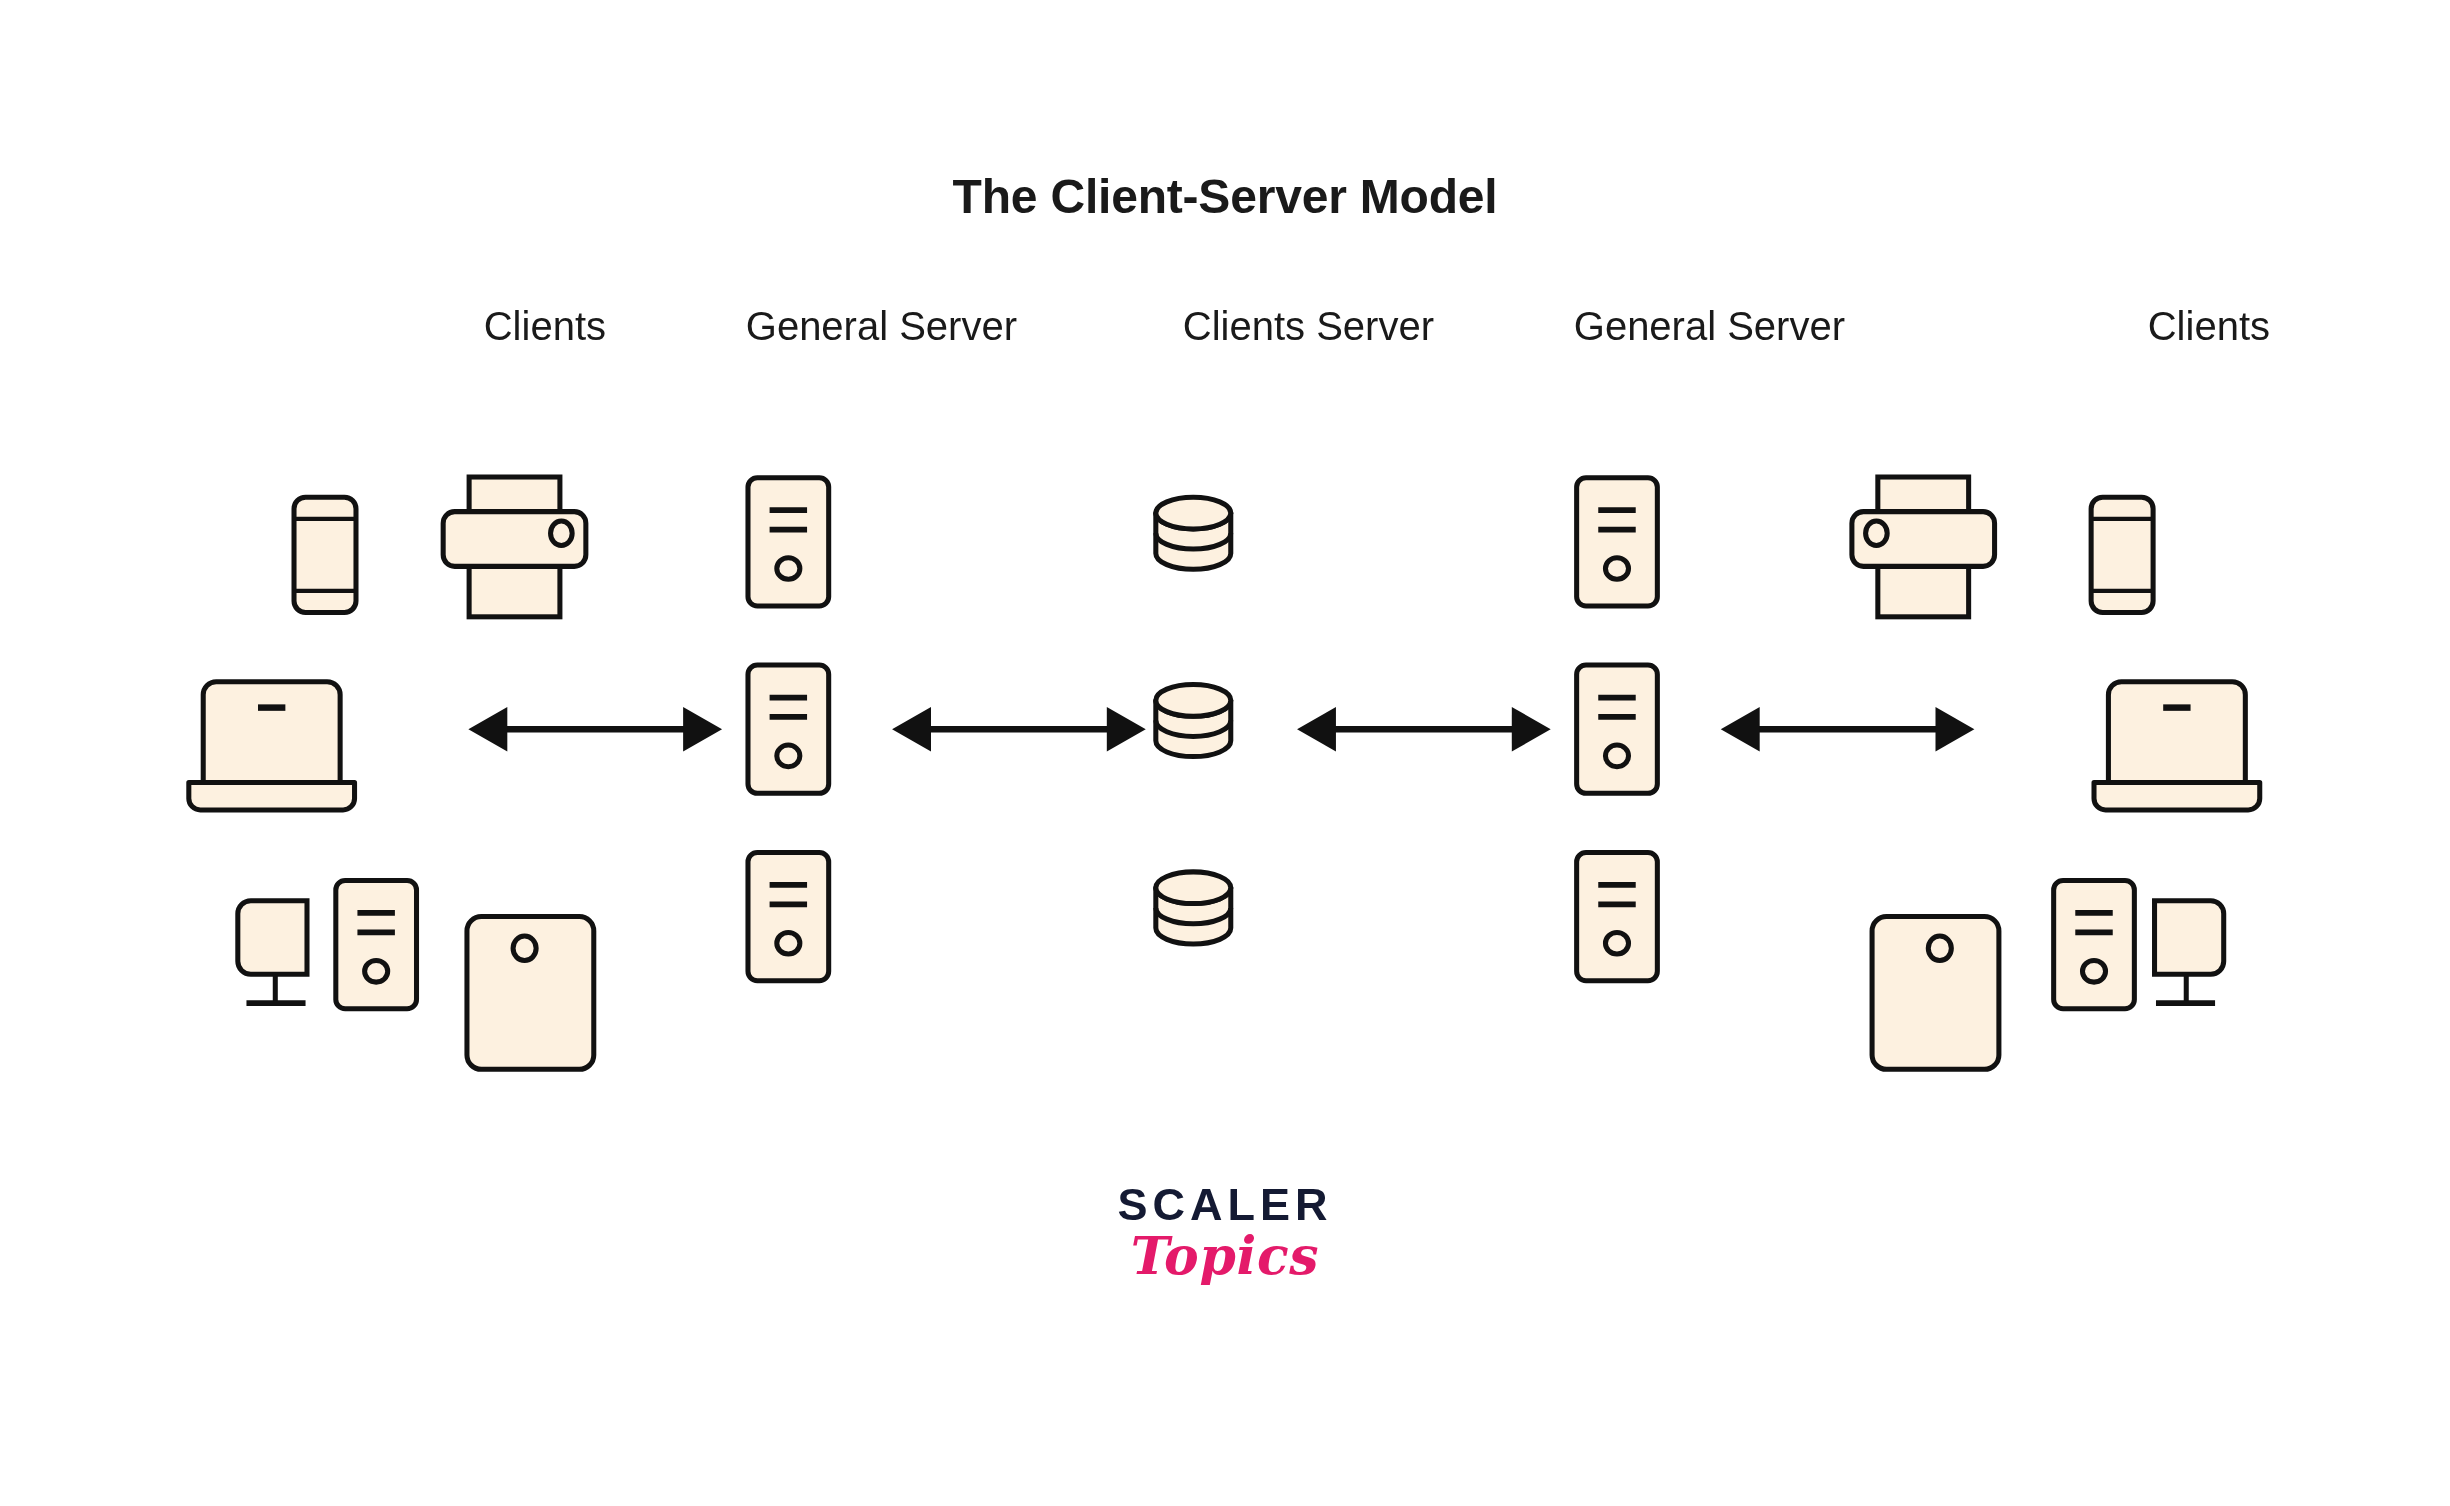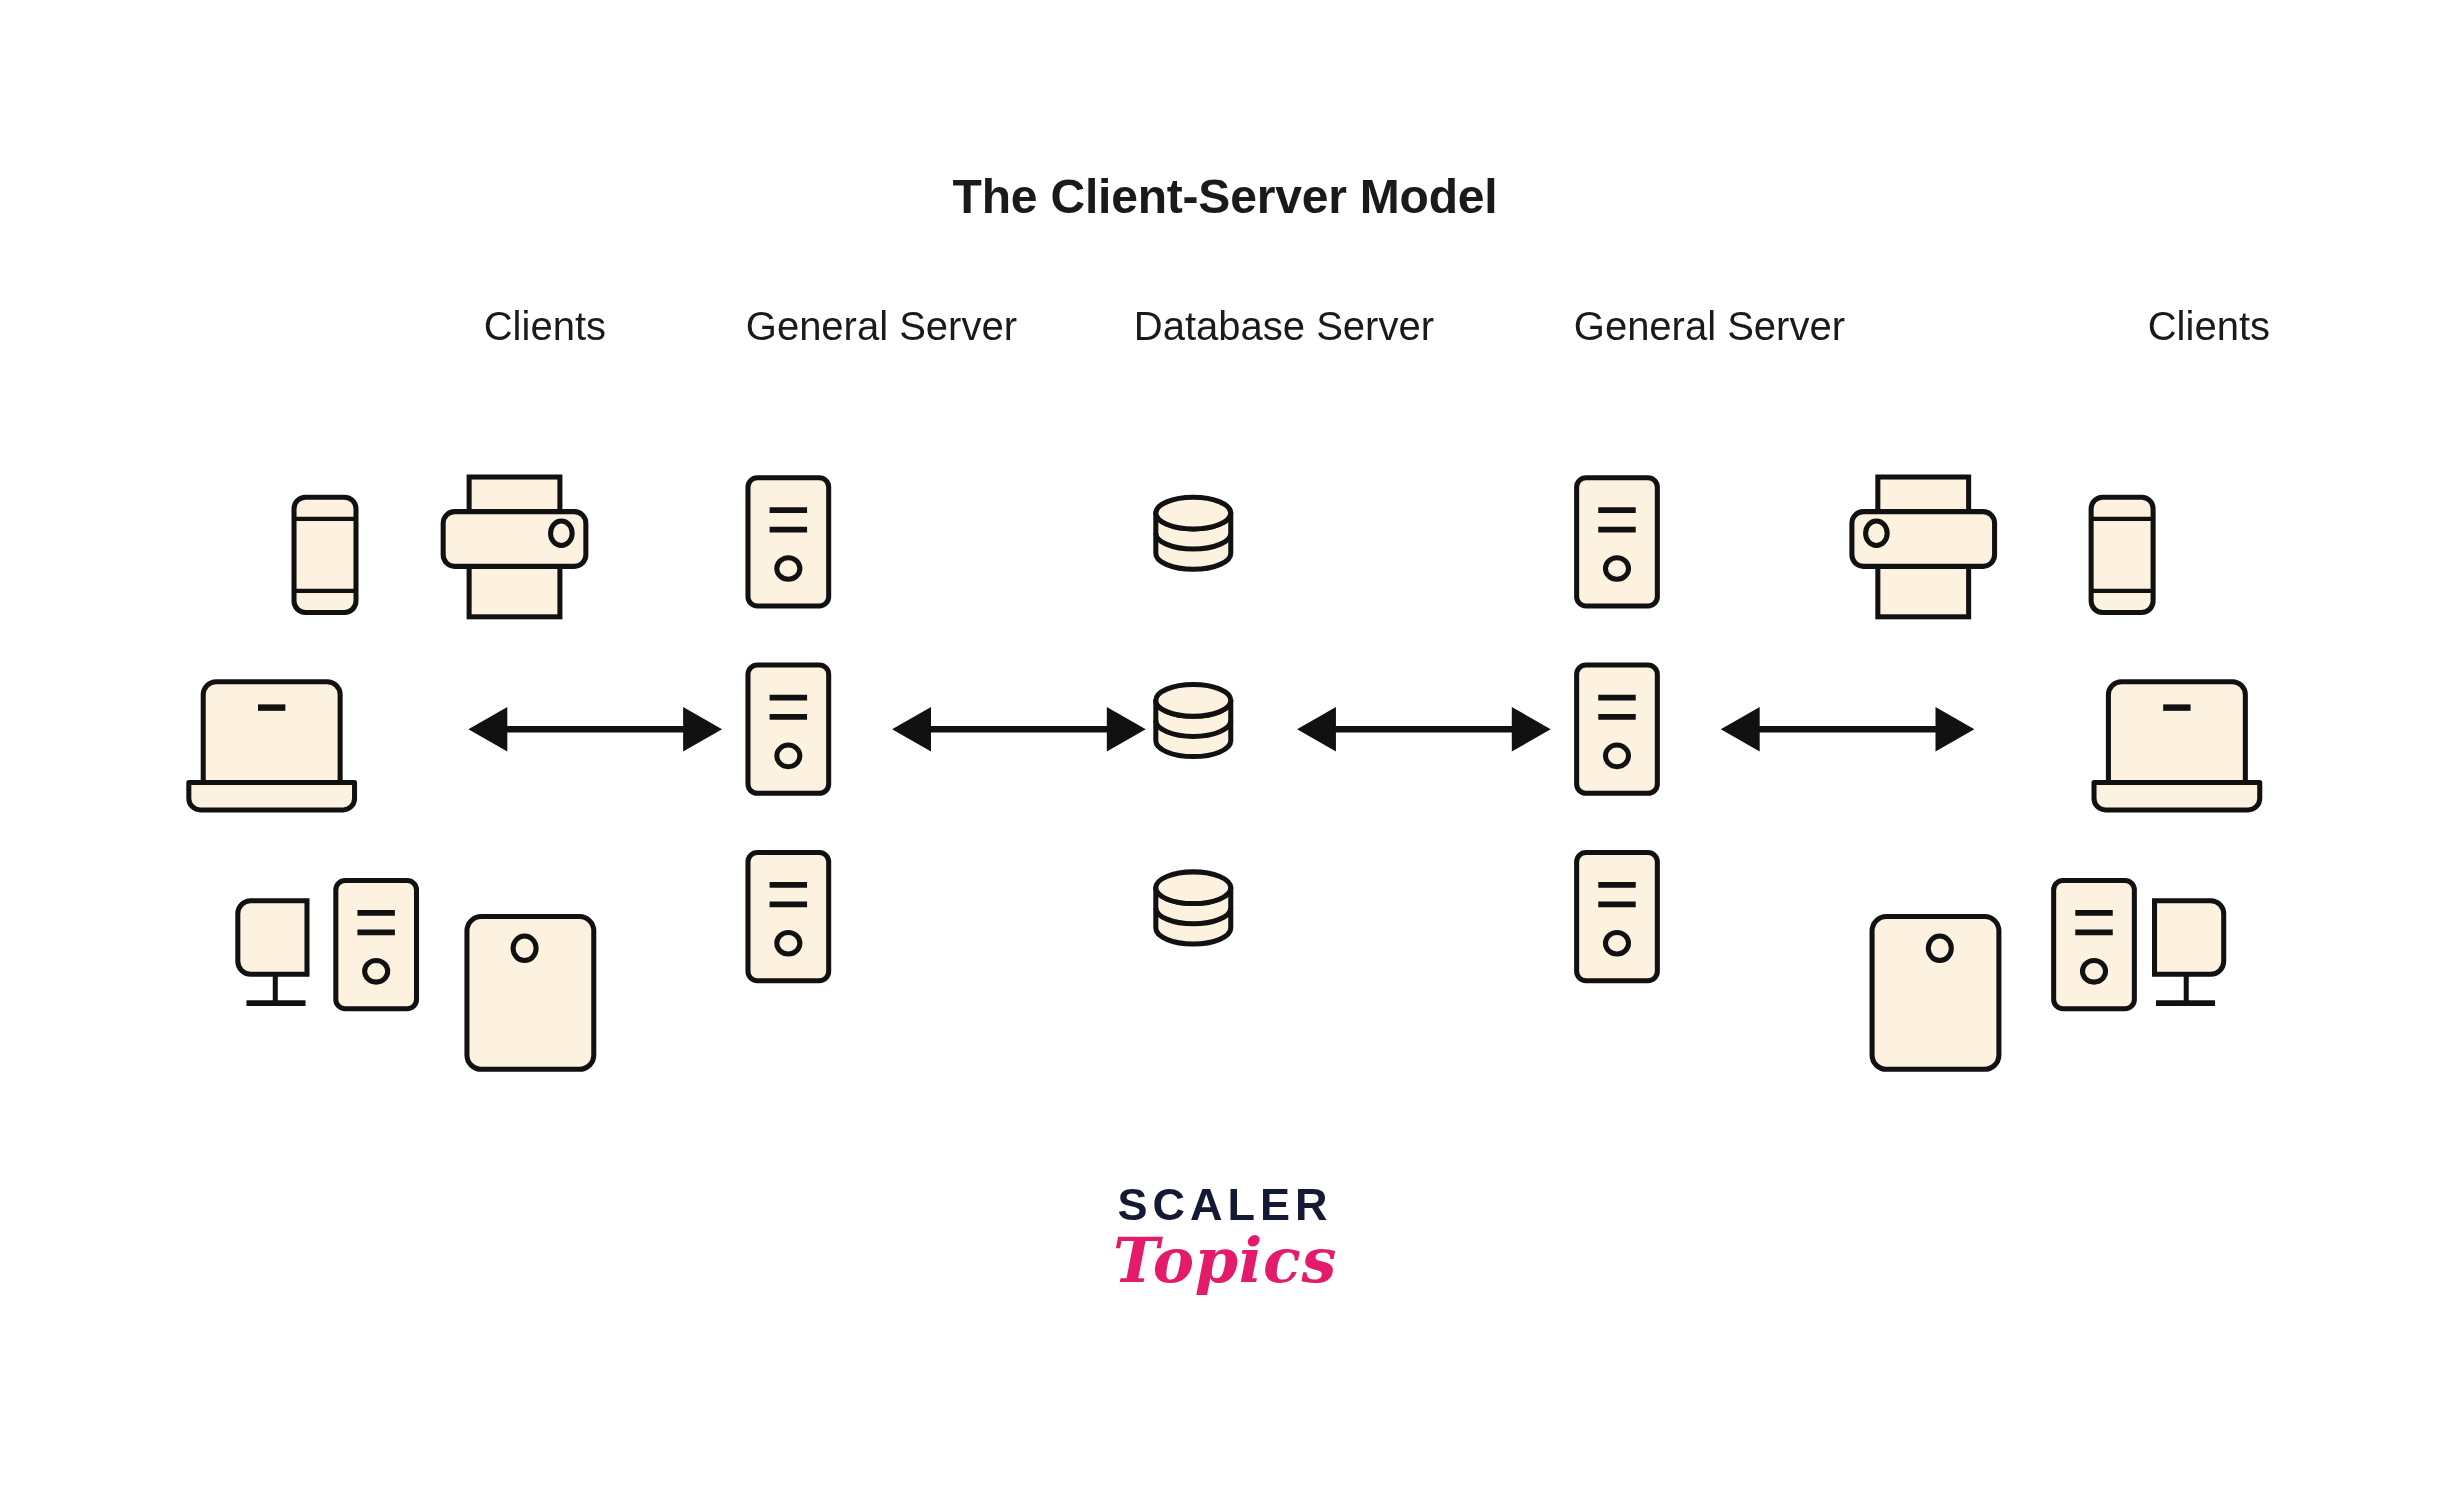--- a/index.html
+++ b/index.html
@@ -58,39 +58,39 @@
     font-size: 45px;
     font-weight: 700;
     color: #141a33;
     letter-spacing: 5px;
     line-height: 1;
     display: block;
   }
   .logo-topics {
     font-family: "DejaVu Serif", serif;
     font-style: italic;
-    font-size: 62px;
+    font-size: 52px;
     font-weight: 700;
     color: #e41a6a;
     line-height: 1;
     display: block;
     margin-top: 2.9px;
     letter-spacing: 0.7px;
   }
 </style>
 </head>
 <body>
 
 <div id="canvas">
 
   <div id="diagram-title">The Client-Server Model</div>
 
   <div class="col-label" style="left:202px">Clients</div>
   <div class="col-label" style="left:613px">General Server</div>
-  <div class="col-label" style="left:1030px">Database Server</div>
+  <div class="col-label" style="left:1030px">Clients Server</div>
   <div class="col-label" style="left:1441px">General Server</div>
   <div class="col-label" style="left:1866px">Clients</div>
 
   <svg class="svg-layer" viewBox="0 0 3400 2090" xmlns="http://www.w3.org/2000/svg">
     <defs>
       <g id="server-tower-shape">
         <rect x="0" y="0" width="112" height="178" rx="13" ry="13" fill="#fdf1e0" stroke="#111111" stroke-width="7"></rect>
         <line x1="30" y1="45" x2="82" y2="45" stroke="#111111" stroke-width="8" stroke-linecap="butt"></line>
         <line x1="30" y1="72" x2="82" y2="72" stroke="#111111" stroke-width="8" stroke-linecap="butt"></line>
         <ellipse cx="56" cy="126" rx="16" ry="15" fill="#fdf1e0" stroke="#111111" stroke-width="7"></ellipse>

